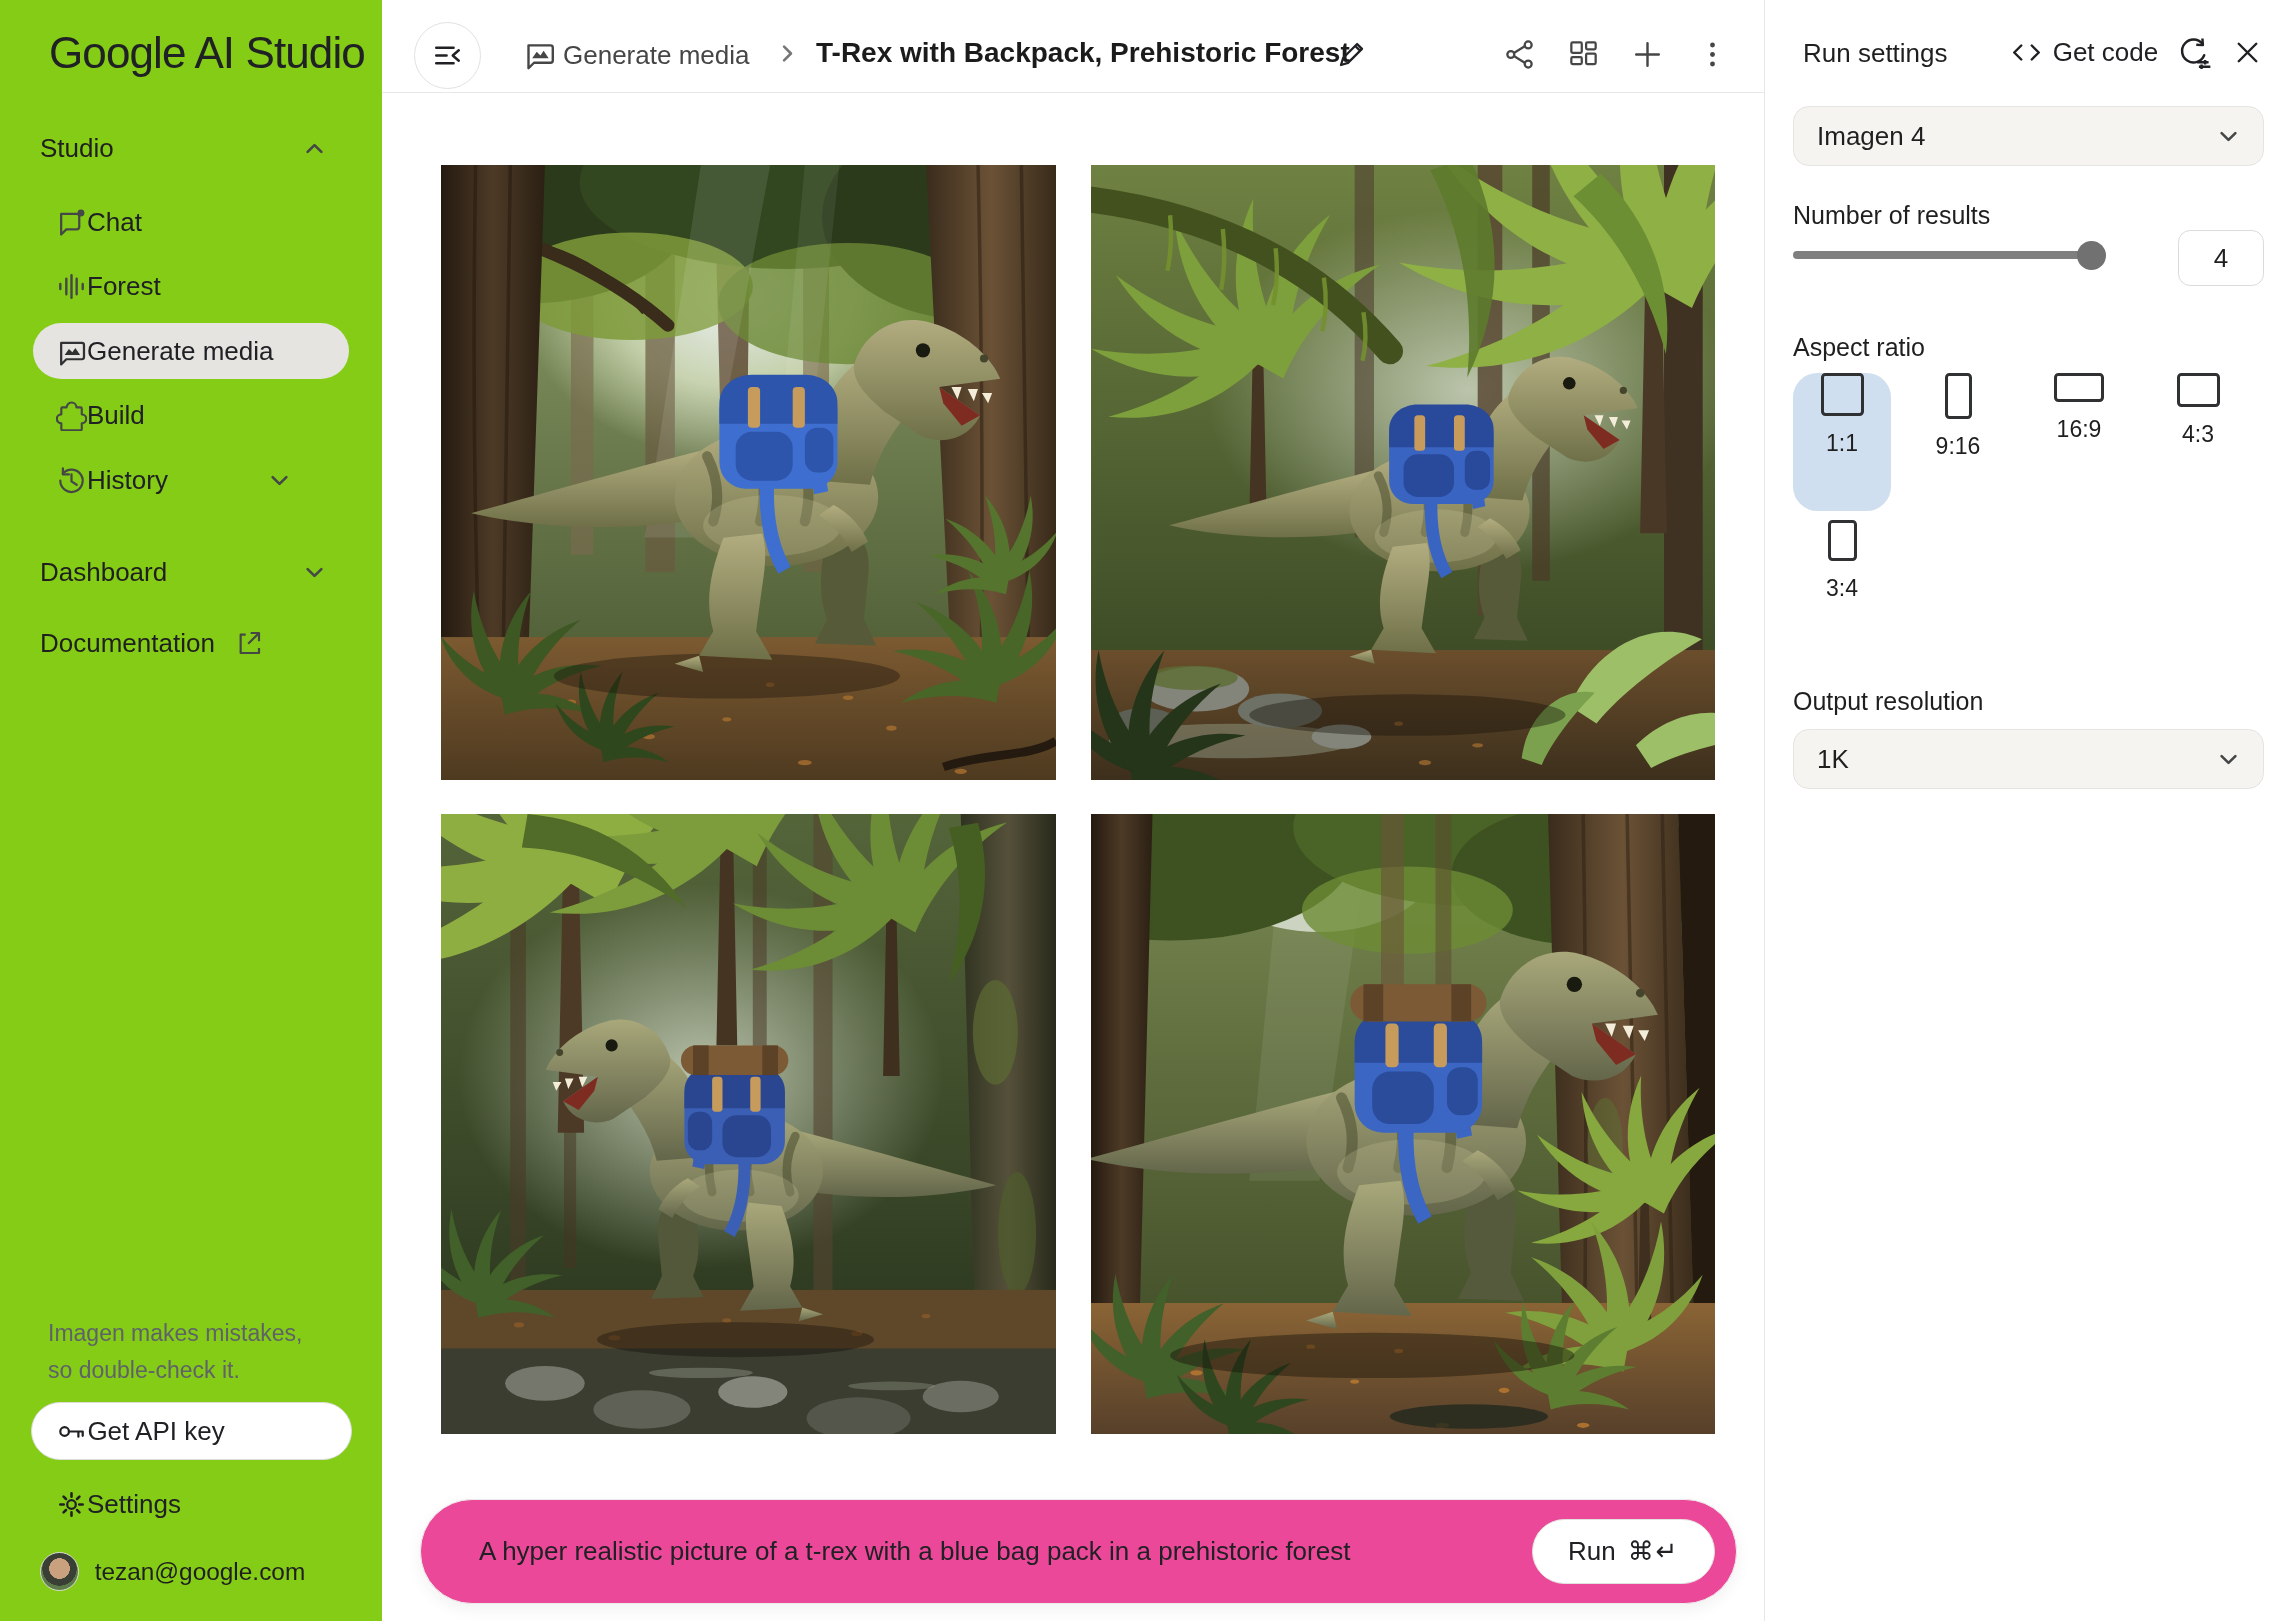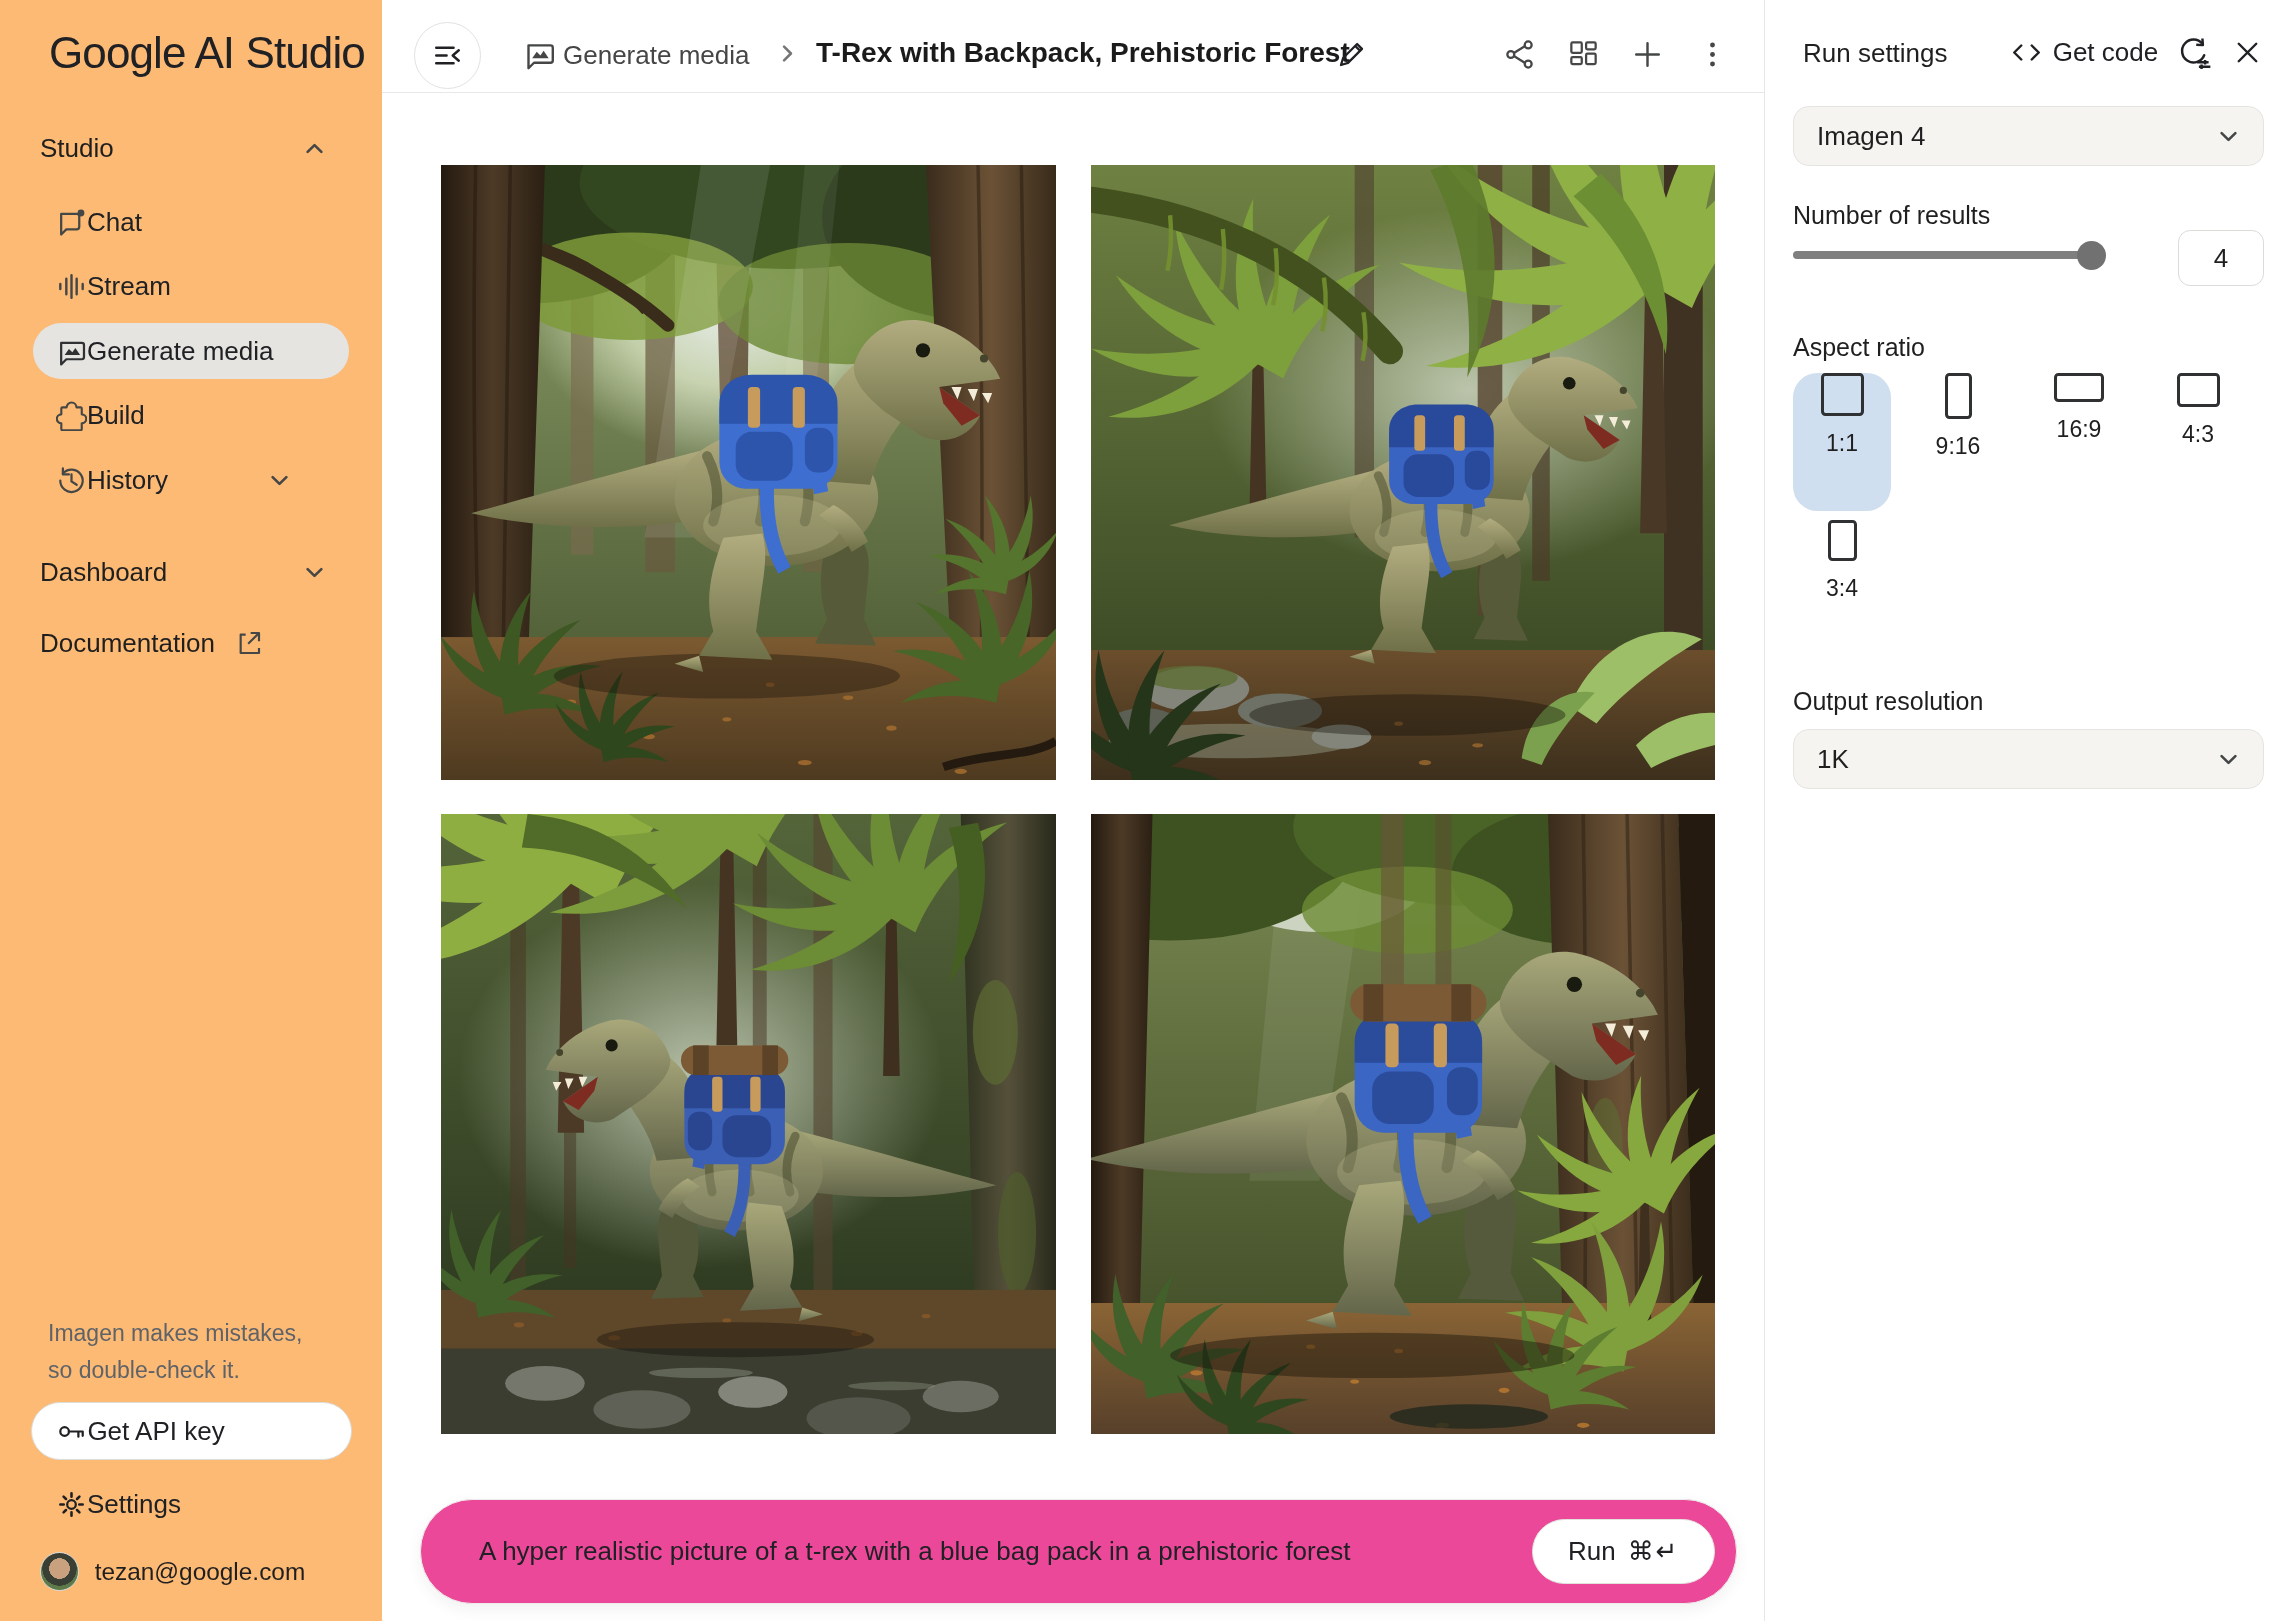--- a/index.html
+++ b/index.html
@@ -1,21 +1,21 @@
 <!DOCTYPE html>
 <html style="font-size:14px"><head>
 <meta charset="utf-8">
 <style>
   html,body{margin:0;padding:0;background:#ffffff;}
   #app{position:relative;width:2284px;height:1621px;overflow:hidden;
        font-family:"Liberation Sans",sans-serif;color:#1f1f1f;background:#ffffff;}
   .abs{position:absolute;}
 
   
-  #sidebar{left:0;top:0;width:382px;height:1621px;background:#fdba74;}
+  #sidebar{left:0;top:0;width:382px;height:1621px;background:#84cc16;}
   .logo{left:49px;top:28px;font-size:44px;font-weight:500;letter-spacing:-0.9px;color:#202124;}
   .section-row{left:0;width:382px;height:56px;display:flex;align-items:center;}
   .section-label{font-size:26px;color:#1f1f1f;margin-left:40px;}
   .section-chev{position:absolute;right:52px;}
   .nav-row{left:33px;width:316px;height:56px;border-radius:28px;display:flex;align-items:center;cursor:pointer;}
   .nav-row.active{background:#e5e4e1;}
   .nav-icon{margin-left:23px;width:31px;height:31px;flex:0 0 31px;}
   .nav-label{font-size:26px;color:#202124;white-space:nowrap;}
   .row-chev{position:absolute;right:54px;}
   .disclaimer{left:48px;top:1315px;width:262px;font-size:23px;line-height:37px;color:#5f6368;}
@@ -234,21 +234,21 @@
       </span>
       <span class="nav-label">Chat</span>
     </div>
 
     <div class="abs nav-row" style="top:258px;">
       <span class="nav-icon">
         <svg class="icon" width="31" height="31" viewBox="0 0 36 36">
             <path d="M5,15 v6 M12,9 v18 M18,5 v26 M24,9 v18 M31,15 v6" fill="none" stroke="#444746" stroke-width="2.8" stroke-linecap="round"></path>
           </svg>
       </span>
-      <span class="nav-label">Stream</span>
+      <span class="nav-label">Forest</span>
     </div>
 
     <div class="abs nav-row active" style="top:323px;">
       <span class="nav-icon">
         <svg class="icon" width="31" height="31" viewBox="0 0 36 36">
             <path d="M6,8 h24 a2.5,2.5 0 0 1 2.5,2.5 v14 a2.5,2.5 0 0 1 -2.5,2.5 h-18 l-6,6 z" fill="none" stroke="#2f3133" stroke-width="2.6" stroke-linejoin="round"></path>
             <path d="M10,22 l5,-7 4,4 3.5,-5 5.5,8 z" fill="#2f3133"></path>
           </svg>
       </span>
       <span class="nav-label">Generate media</span>

